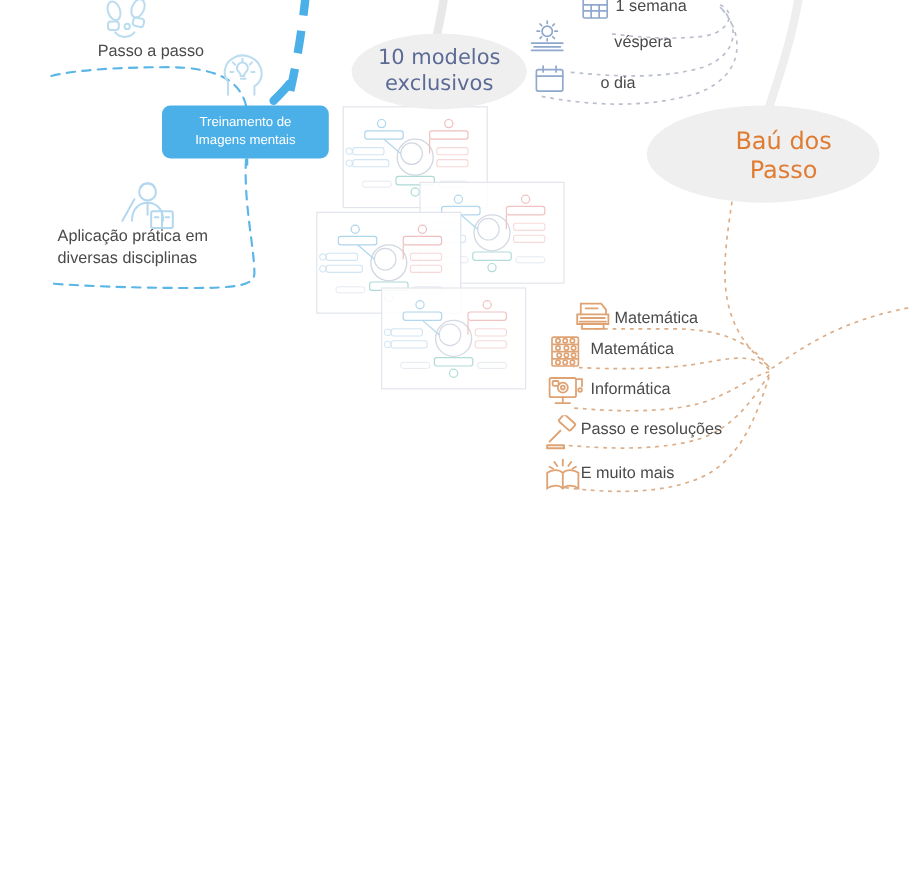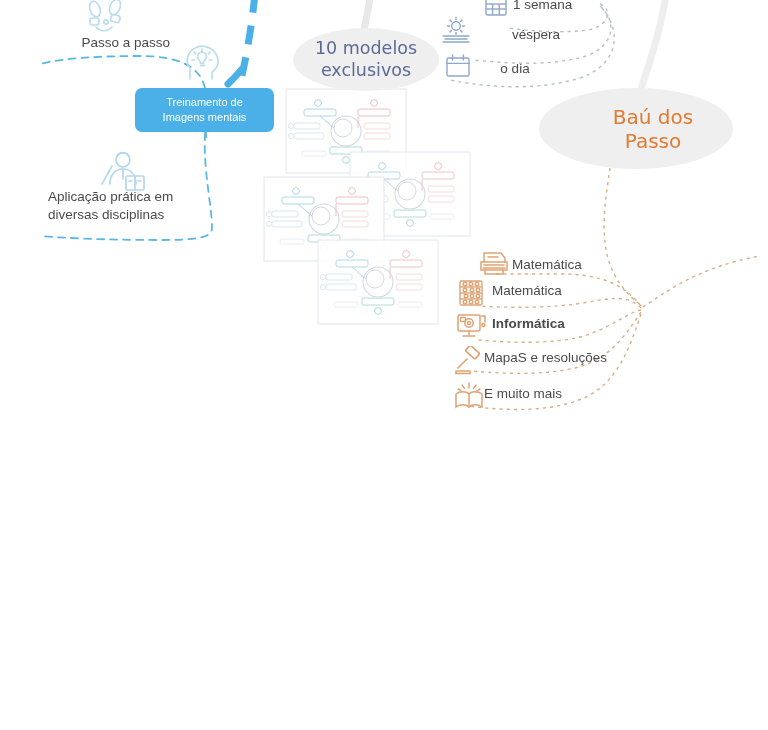--- a/index.html
+++ b/index.html
@@ -85,21 +85,21 @@
   
   #n-passo      { left: 50px;  top: 34px;  width: 120px; text-align: right; }
   #n-aplicacao  { left: 48px;  top: 188px; width: 152px; }
   #n-semana     { left: 513px; top: -4px;  width: 90px;  text-align: left; }
   #n-vespera    { left: 480px; top: 26px;  width: 80px;  text-align: right; }
   #n-odia       { left: 480px; top: 60px;  width: 70px;  text-align: center; }
   #n-selecao    { left: 612px; top: 198px; width: 150px; text-align: right; font-size: 13px; }
 
   #n-portugues  { left: 512px; top: 256px; }
   #n-matematica { left: 492px; top: 282px; }
-  #n-informatica{ left: 492px; top: 315px; font-weight: bold; }
+  #n-informatica{ left: 492px; top: 315px; }
   #n-leis       { left: 484px; top: 349px; }
   #n-muitomais  { left: 484px; top: 385px; text-align: center; }
 
   
   #thumbs { position: absolute; left: 0; top: 0; width: 768px; height: 730px; }
 </style>
 </head>
 <body>
 
 <div id="canvas">
@@ -348,16 +348,16 @@
 diversas disciplinas</div>
 
   <div class="node" id="n-semana">1 semana</div>
   <div class="node" id="n-vespera">véspera</div>
   <div class="node" id="n-odia">o dia</div>
 
 
   <div class="node" id="n-portugues">Matemática</div>
   <div class="node" id="n-matematica">Matemática</div>
   <div class="node" id="n-informatica">Informática</div>
-  <div class="node" id="n-leis">MapaS e resoluções</div>
+  <div class="node" id="n-leis">Passo e resoluções</div>
   <div class="node" id="n-muitomais">E muito mais</div>
 
 </div>
 
 </body></html>

